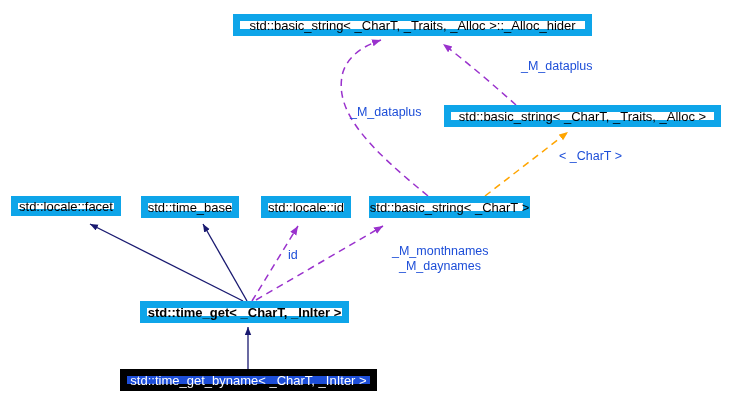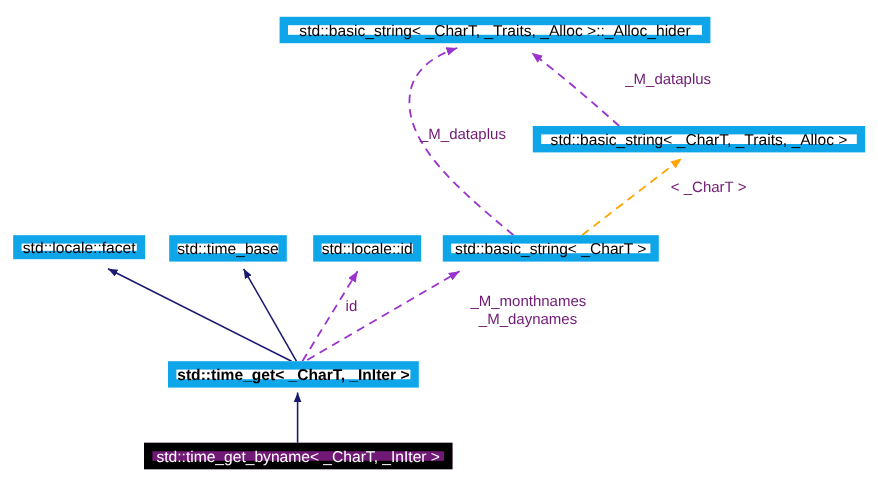--- a/index.html
+++ b/index.html
@@ -30,29 +30,29 @@
     color: #000000;
     font-size: 13px;
     line-height: 1;
     white-space: nowrap;
     display: flex;
     align-items: center;
     justify-content: center;
     letter-spacing: 0px;
   }
   .node.highlight {
-    background: #701a75;
+    background: #1d4ed8;
     color: #ffffff;
     border-color: #000000;
   }
   .edge-label {
     position: absolute;
     font-size: 12.5px;
     line-height: 13px;
-    color: #701a75;
+    color: #1d4ed8;
     white-space: pre;
     background: transparent;
   }
 </style>
 </head>
 <body>
 
 <div id="diagram-root">
 
   <svg id="edge-layer" viewBox="0 0 732 406" width="732" height="406" xmlns="http://www.w3.org/2000/svg">
@@ -88,21 +88,21 @@
   <div class="node" style="left:233px; top:14px; width:359px; height:22px;">std::basic_string&lt; _CharT, _Traits, _Alloc &gt;::_Alloc_hider</div>
 
   <div class="node" style="left:444px; top:105px; width:277px; height:22px;">std::basic_string&lt; _CharT, _Traits, _Alloc &gt;</div>
 
   <div class="node" style="left:11px; top:196px; width:110px; height:20px;">std::locale::facet</div>
 
   <div class="node" style="left:141px; top:196px; width:98px; height:22px;">std::time_base</div>
 
   <div class="node" style="left:261px; top:196px; width:90px; height:22px;">std::locale::id</div>
 
-  <div class="node" style="left:369px; top:196px; width:180px; height:22px;">std::basic_string&lt; _CharT &gt;</div>
+  <div class="node" style="left:369px; top:196px; width:161px; height:22px;">std::basic_string&lt; _CharT &gt;</div>
 
   <div class="node" style="left:140px; top:301px; width:209px; height:22px;font-weight:bold;">std::time_get&lt; _CharT, _InIter &gt;</div>
 
   <div class="node highlight" style="left:120px; top:369px; width:257px; height:22px;">std::time_get_byname&lt; _CharT, _InIter &gt;</div>
 
   <div class="edge-label" style="left:521px; top:60px;">_M_dataplus</div>
 
   <div class="edge-label" style="left:350px; top:106px;">_M_dataplus</div>
 
   <div class="edge-label" style="left:539px; top:150px;margin-left:20px;">&lt; _CharT &gt;</div>

